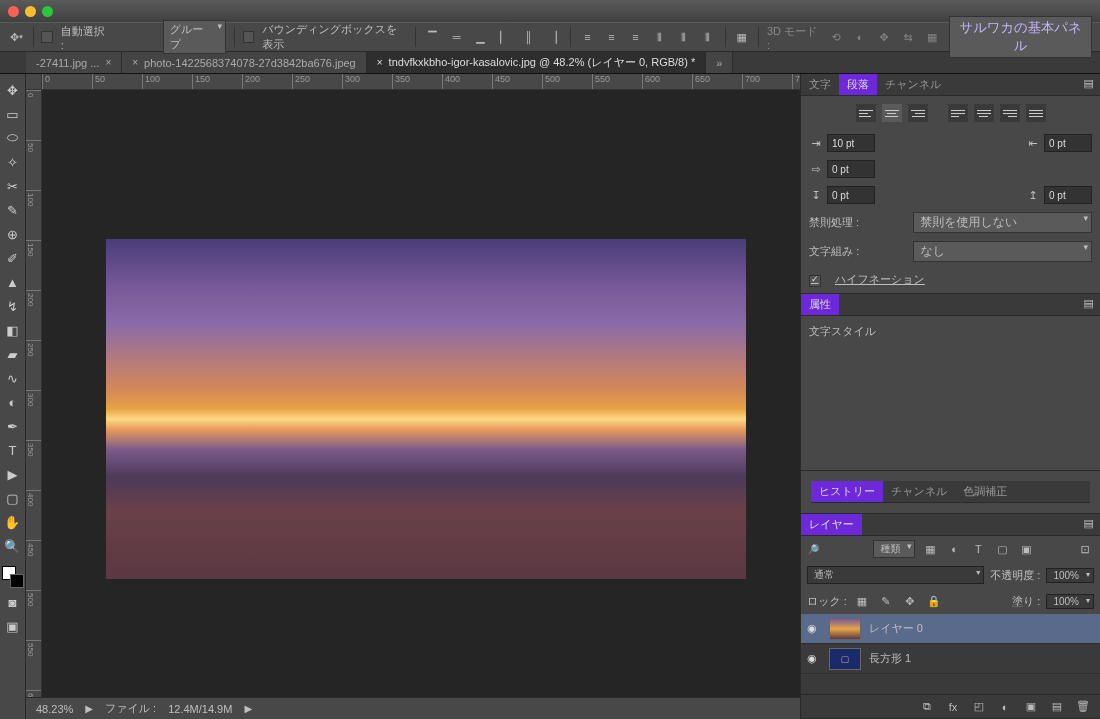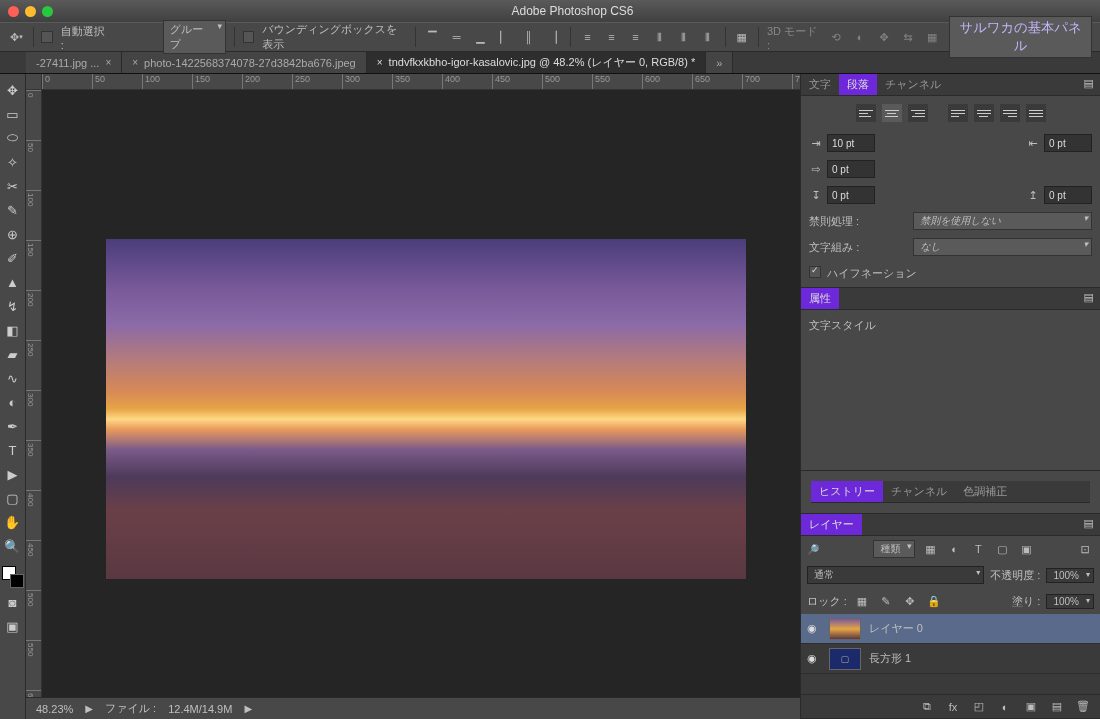--- a/index.html
+++ b/index.html
@@ -43,22 +43,22 @@
 .pbody { padding: 8px; }
 .parag-align { display: flex; gap: 6px; justify-content: center; padding: 8px; }
 .align-btn { width: 20px; height: 18px; background: #3a3a3a; display: flex; flex-direction: column; justify-content: center; gap: 2px; padding: 3px; }
 .align-btn span { height: 1px; background: #ccc; }
 .align-btn.sel { background: #5a5a5a; }
 .field-row { display: flex; gap: 10px; padding: 4px 8px; align-items: center; }
 .field { display: flex; align-items: center; gap: 4px; }
 .field .lbl { width: 14px; height: 14px; display: inline-flex; align-items: center; justify-content: center; font-size: 11px; }
 .num-input { width: 48px; height: 18px; background: #333; border: 1px solid #222; color: #ddd; padding: 0 4px; font-size: 10px; }
 .sel-row { display: flex; align-items: center; gap: 6px; padding: 4px 8px; }
-.sel-row .dd { flex: 1; font-size: 10px; font-style: italic; }
-.chk-row { display: flex; align-items: flex-start; gap: 6px; padding: 6px 8px; }
+.sel-row .dd { flex: 1; font-size: 12px; }
+.chk-row { display: flex; align-items: flex-end; gap: 14px; padding: 6px 8px; text-decoration: underline; }
 .chk.on::after { content: '\2713'; color: #ddd; font-size: 9px; display: block; margin-top: -2px; margin-left: 1px; }
 .props { flex: 1; }
 .layer-opts { display: flex; align-items: center; gap: 6px; padding: 4px 6px; }
 .layer-opts .dd2 { background: #3a3a3a; border: 1px solid #222; padding: 1px 14px 1px 6px; position: relative; font-size: 10px; }
 .layer-opts .dd2::after { content: '\25BE'; position: absolute; right: 3px; top: 1px; font-size: 8px; }
 .layer-filter { display: flex; align-items: center; gap: 6px; padding: 4px 6px; }
 .layer-list { background: #3a3a3a; }
 .layer-row { display: flex; align-items: center; height: 30px; padding: 0 6px; gap: 8px; border-bottom: 1px solid #2e2e2e; }
 .layer-row.sel { background: #5a6a8a; }
 .eye { width: 14px; color: #ddd; }
@@ -71,21 +71,20 @@
 </style>
 </head>
 <body>
 
 <div class="titlebar">
   <div class="traffic">
     <span class="r"></span>
     <span class="y"></span>
     <span class="g"></span>
   </div>
-  <div class="title">Adobe Photoshop CS6</div>
 </div>
 
 <div class="optbar">
   <span class="icon-btn">✥<sub style="font-size:7px">▾</sub></span>
   <span class="sep"></span>
   <span class="chk"></span>
   <span>自動選択 :</span>
   <span class="dd">グループ</span>
   <span class="sep"></span>
   <span class="chk"></span>

